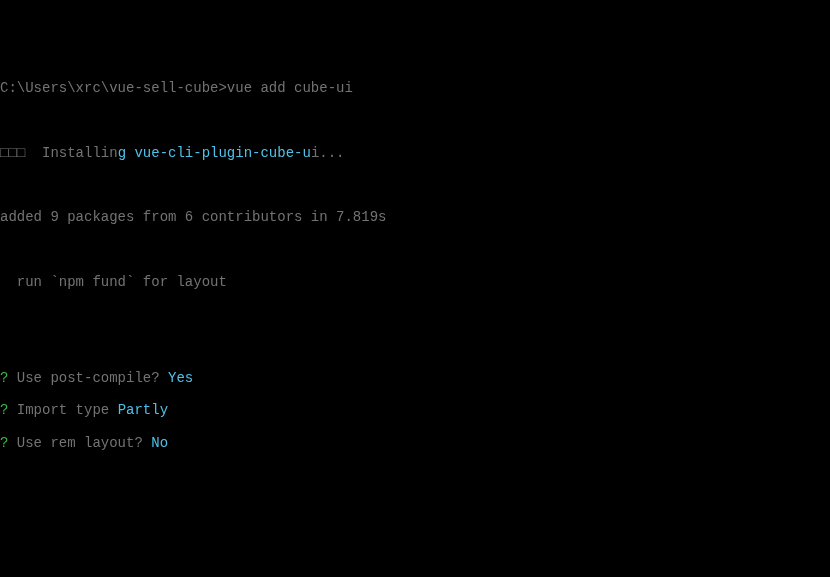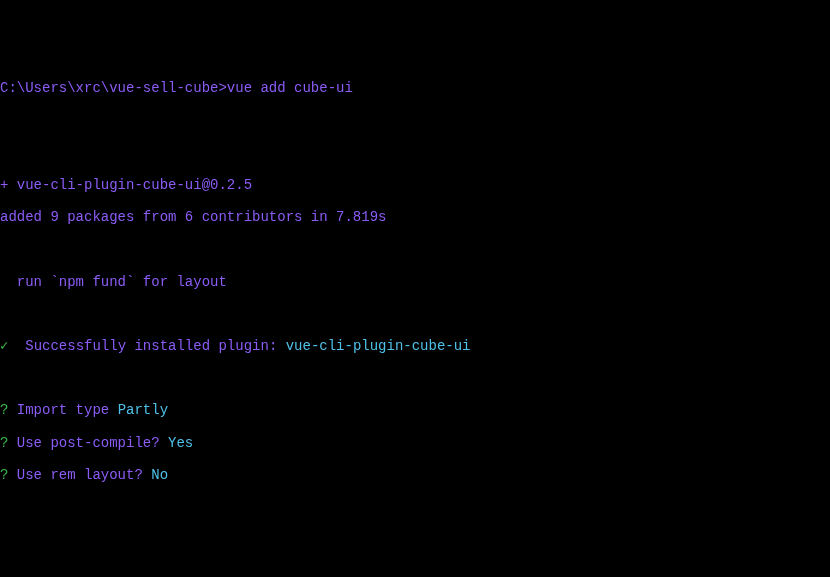--- a/index.html
+++ b/index.html
@@ -25,41 +25,40 @@
     .line {
       min-height: 16px;
     }
     .green {
       color: #3ab54a;
     }
     .cyan {
       color: #4fc1e9;
     }
     .white {
-      color: #8b5cf6;
+      color: #737373;
     }
   </style>
 </head>
 <body>
 
 
 
 <div class="terminal">
 <div class="line"><span class="white">C:\Users\xrc\vue-sell-cube&gt;</span><span class="white">vue add cube-ui</span></div>
 <div class="line"> </div>
+<div class="line"><span class="white">□□□  Installin</span><span class="cyan">g </span><span class="cyan">vue-cli-plugin-cube-u</span><span class="white">i...</span></div>
 <div class="line"> </div>
-<div class="line white">+ vue-cli-plugin-cube-ui@0.2.5</div>
 <div class="line white">added 9 packages from 6 contributors in 7.819s</div>
 <div class="line"> </div>
 <div class="line white">  run `npm fund` for layout</div>
 <div class="line"> </div>
-<div class="line"><span class="green">✓</span><span class="white">  Successfully installed plugin: </span><span class="cyan">vue-cli-plugin-cube-ui</span></div>
 <div class="line"> </div>
+<div class="line"><span class="green">?</span><span class="white"> Use post-compile? </span><span class="cyan">Yes</span></div>
 <div class="line"><span class="green">?</span><span class="white"> Import type </span><span class="cyan">Partly</span></div>
-<div class="line"><span class="green">?</span><span class="white"> Use post-compile? </span><span class="cyan">Yes</span></div>
 <div class="line"><span class="green">?</span><span class="white"> Use rem layout? </span><span class="cyan">No</span></div>
 
 
 
 
 
 
 
 
 

